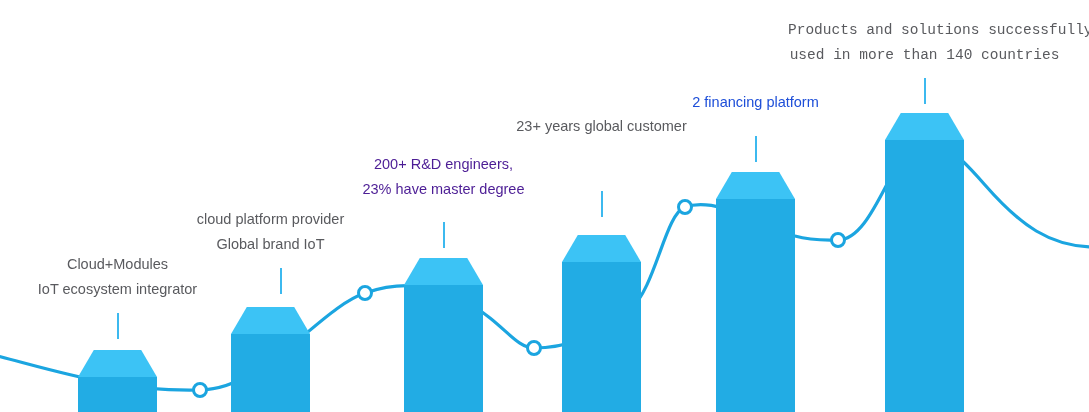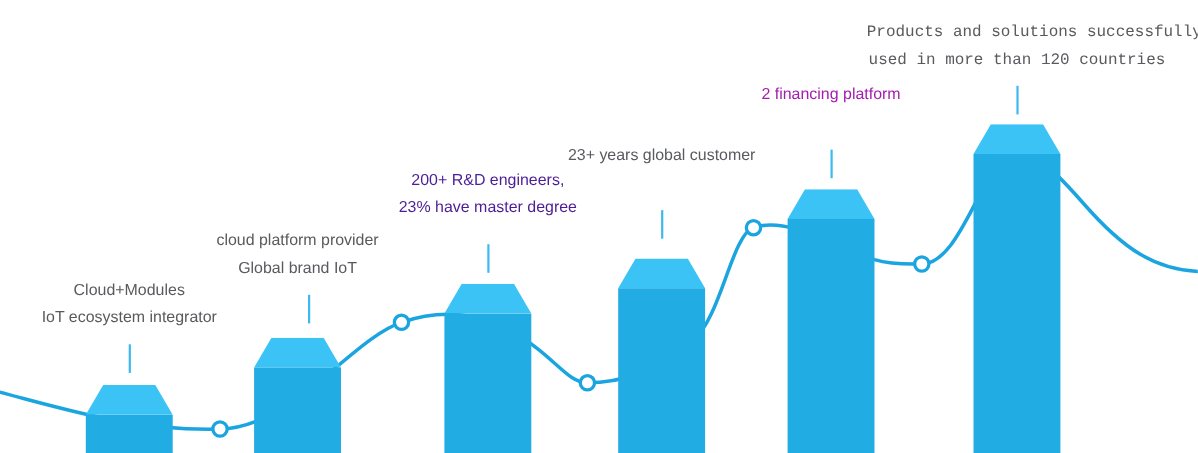--- a/index.html
+++ b/index.html
@@ -119,41 +119,41 @@
     <span class="label-line">23% have master degree</span>
   </div>
   <div class="tick" id="k3" style="left: 443px; top: 222px; height: 26px; background: rgb(60, 185, 239);"></div>
 
   <div class="bar-group" id="g4" style="left: 562px; width: 79px; height: 177px;">
     <svg class="bar-top" id="t4" viewBox="0 0 79 27" preserveAspectRatio="none" style="height: 27px;">
         <polygon points="15.8,0 63.2,0 79,27 0,27" fill="#3cc3f5"></polygon>
       </svg>
     <div class="bar-front" id="f4" style="height: 150px; background: rgb(34, 172, 228);"></div>
   </div>
-  <div class="label-block" id="l4" style="left: 480px; top: 129px; width: 243px; color: rgb(89, 90, 94);">
+  <div class="label-block" id="l4" style="left: 480px; top: 114px; width: 243px; color: rgb(89, 90, 94);">
     <span class="label-line">23+ years global customer</span>
   </div>
   <div class="tick" id="k4" style="left: 601px; top: 191px; height: 26px; background: rgb(60, 185, 239);"></div>
 
   <div class="bar-group" id="g5" style="left: 716px; width: 79px; height: 240px;">
     <svg class="bar-top" id="t5" viewBox="0 0 79 27" preserveAspectRatio="none" style="height: 27px;">
         <polygon points="15.8,0 63.2,0 79,27 0,27" fill="#3cc3f5"></polygon>
       </svg>
     <div class="bar-front" id="f5" style="height: 213px; background: rgb(34, 172, 228);"></div>
   </div>
-  <div class="label-block" id="l5" style="left: 670px; top: 74px; width: 171px; color: #a21caf;">
+  <div class="label-block" id="l5" style="left: 670px; top: 90px; width: 171px; color: #1d4ed8;">
     <span class="label-line">2 financing platform</span>
   </div>
   <div class="tick" id="k5" style="left: 755px; top: 136px; height: 26px; background: rgb(60, 185, 239);"></div>
 
   <div class="bar-group" id="g6" style="left: 885px; width: 79px; height: 299px;">
     <svg class="bar-top" id="t6" viewBox="0 0 79 27" preserveAspectRatio="none" style="height: 27px;">
         <polygon points="15.8,0 63.2,0 79,27 0,27" fill="#3cc3f5"></polygon>
       </svg>
     <div class="bar-front" id="f6" style="height: 272px; background: rgb(34, 172, 228);"></div>
   </div>
   <div class="label-block" id="l6" style="left: 788px; top: 18px; width: 273px; color: rgb(89, 90, 94); font-family: Liberation Mono, monospace;">
     <span class="label-line">Products and solutions successfully</span>
-    <span class="label-line">used in more than 120 countries</span>
+    <span class="label-line">used in more than 140 countries</span>
   </div>
   <div class="tick" id="k6" style="left: 924px; top: 78px; height: 26px; background: rgb(60, 185, 239);"></div>
 
 </div>
 
 </body></html>

